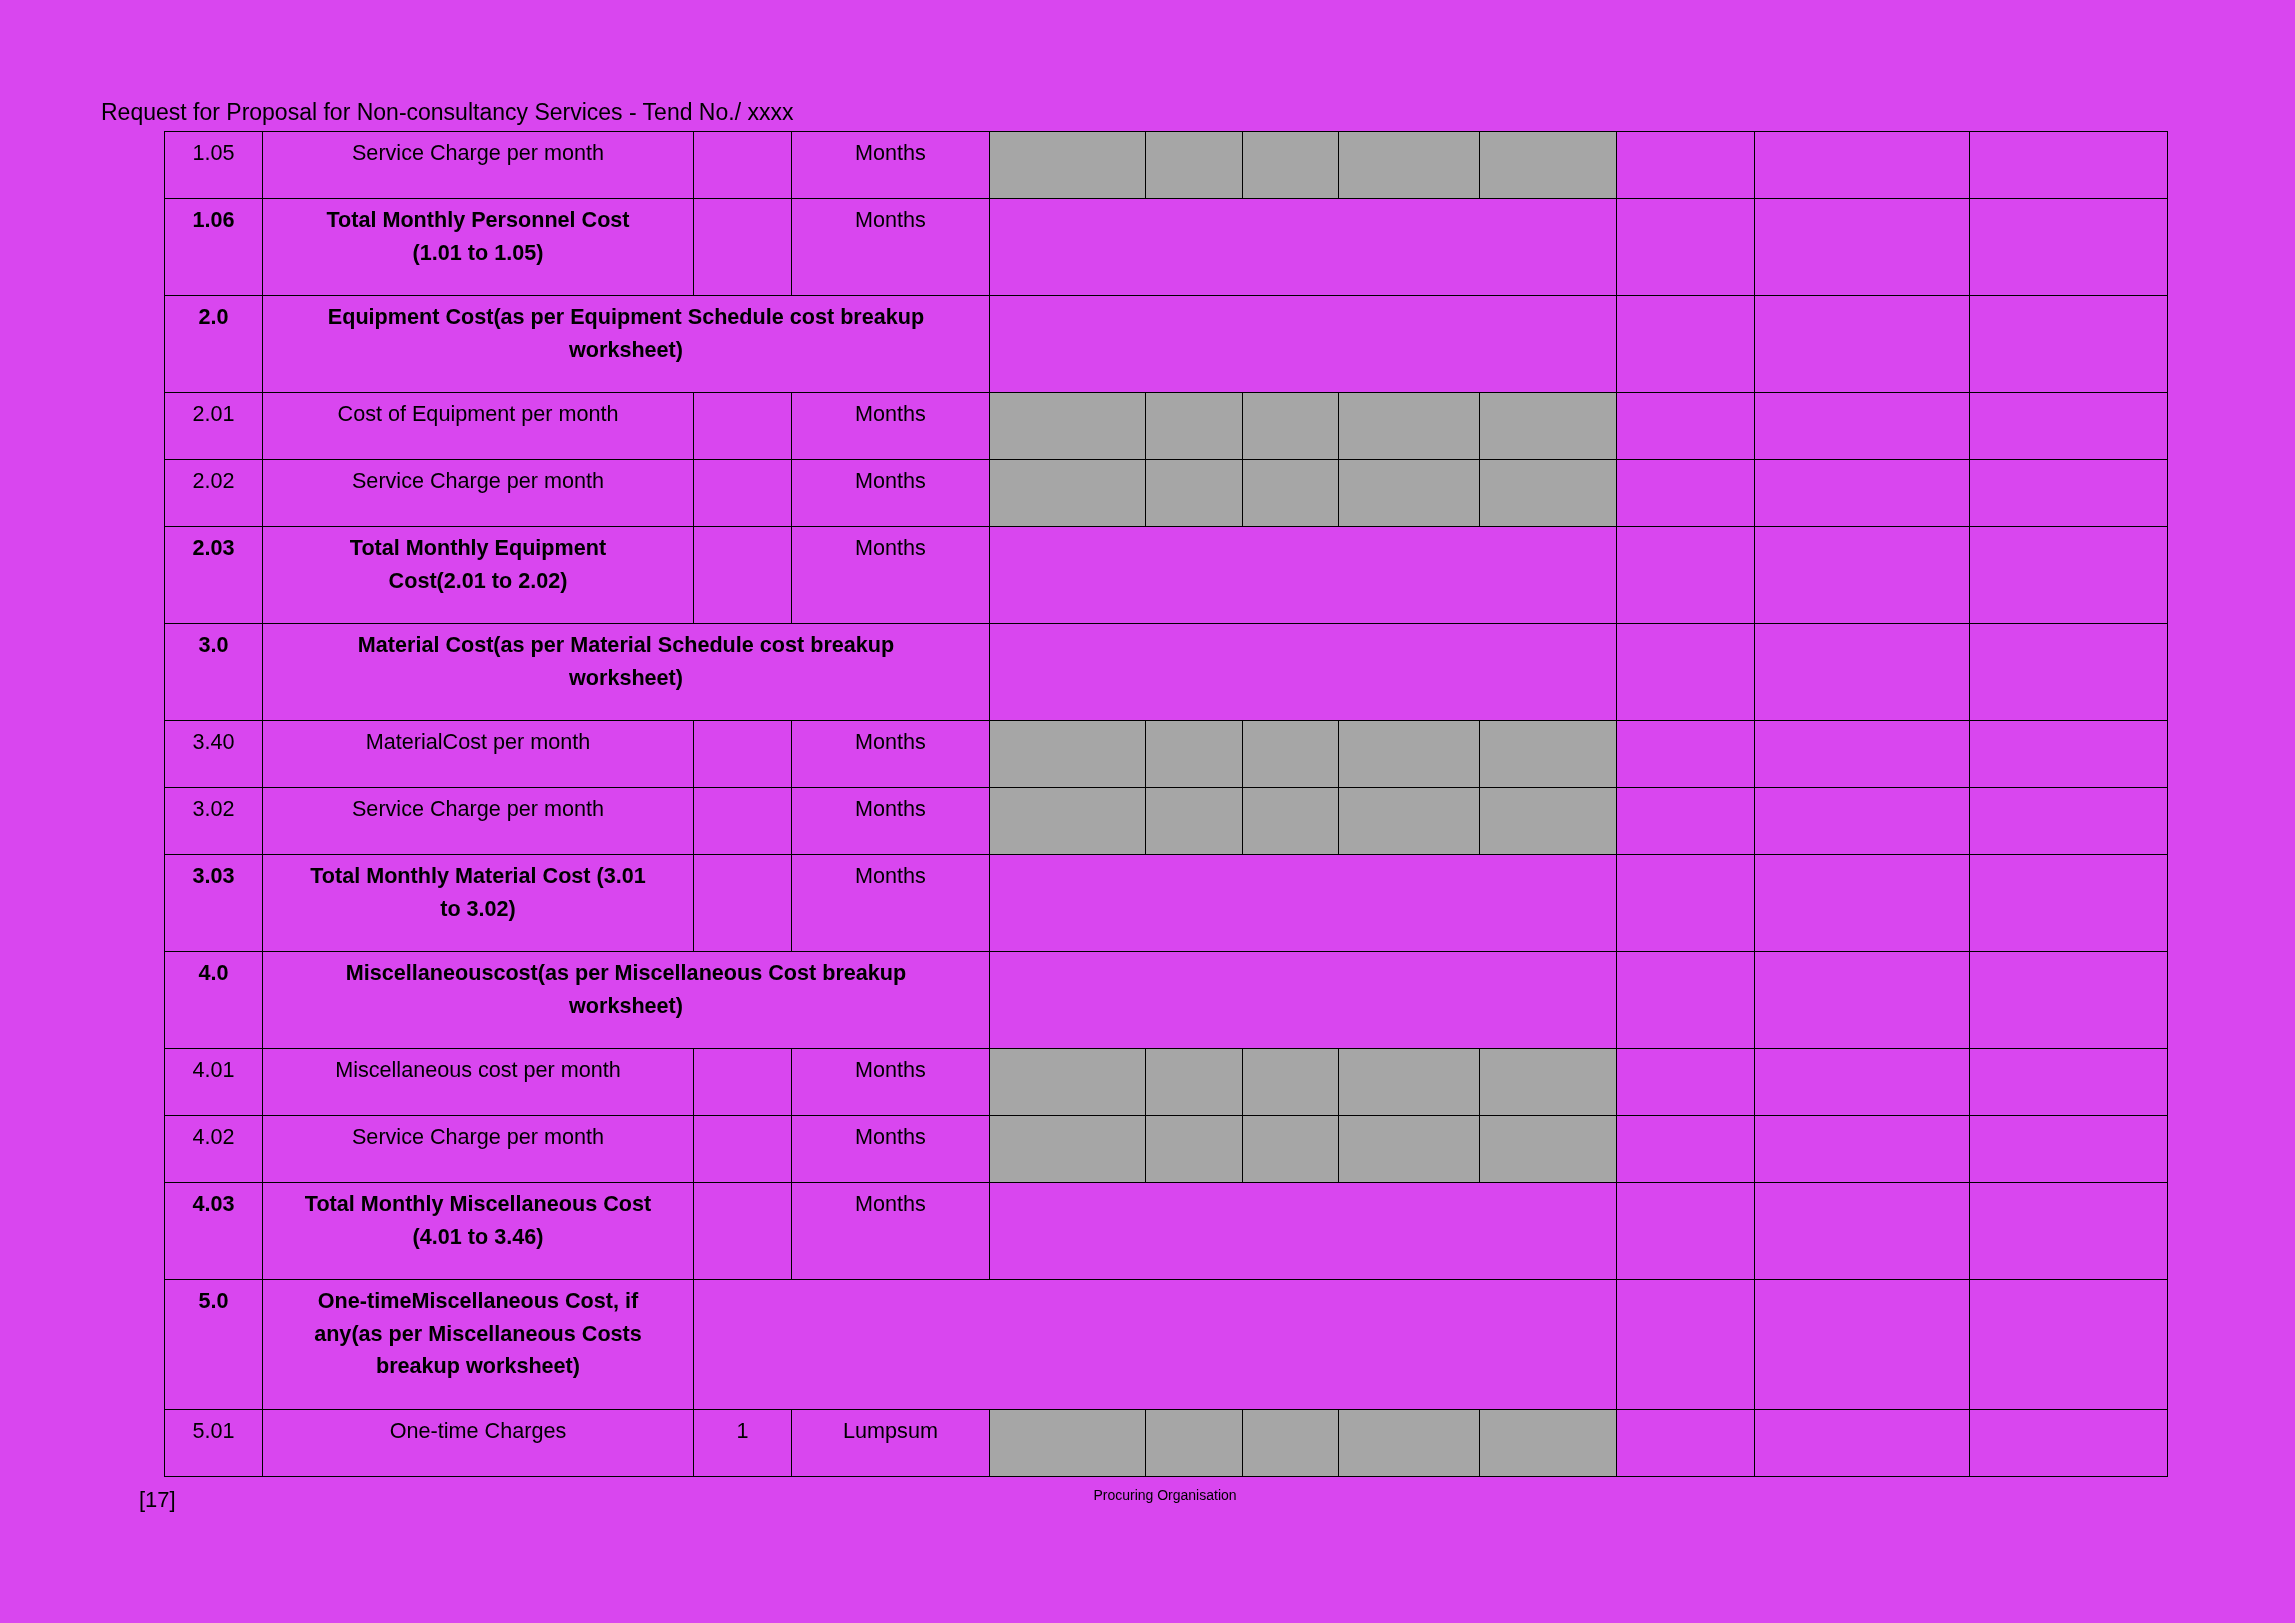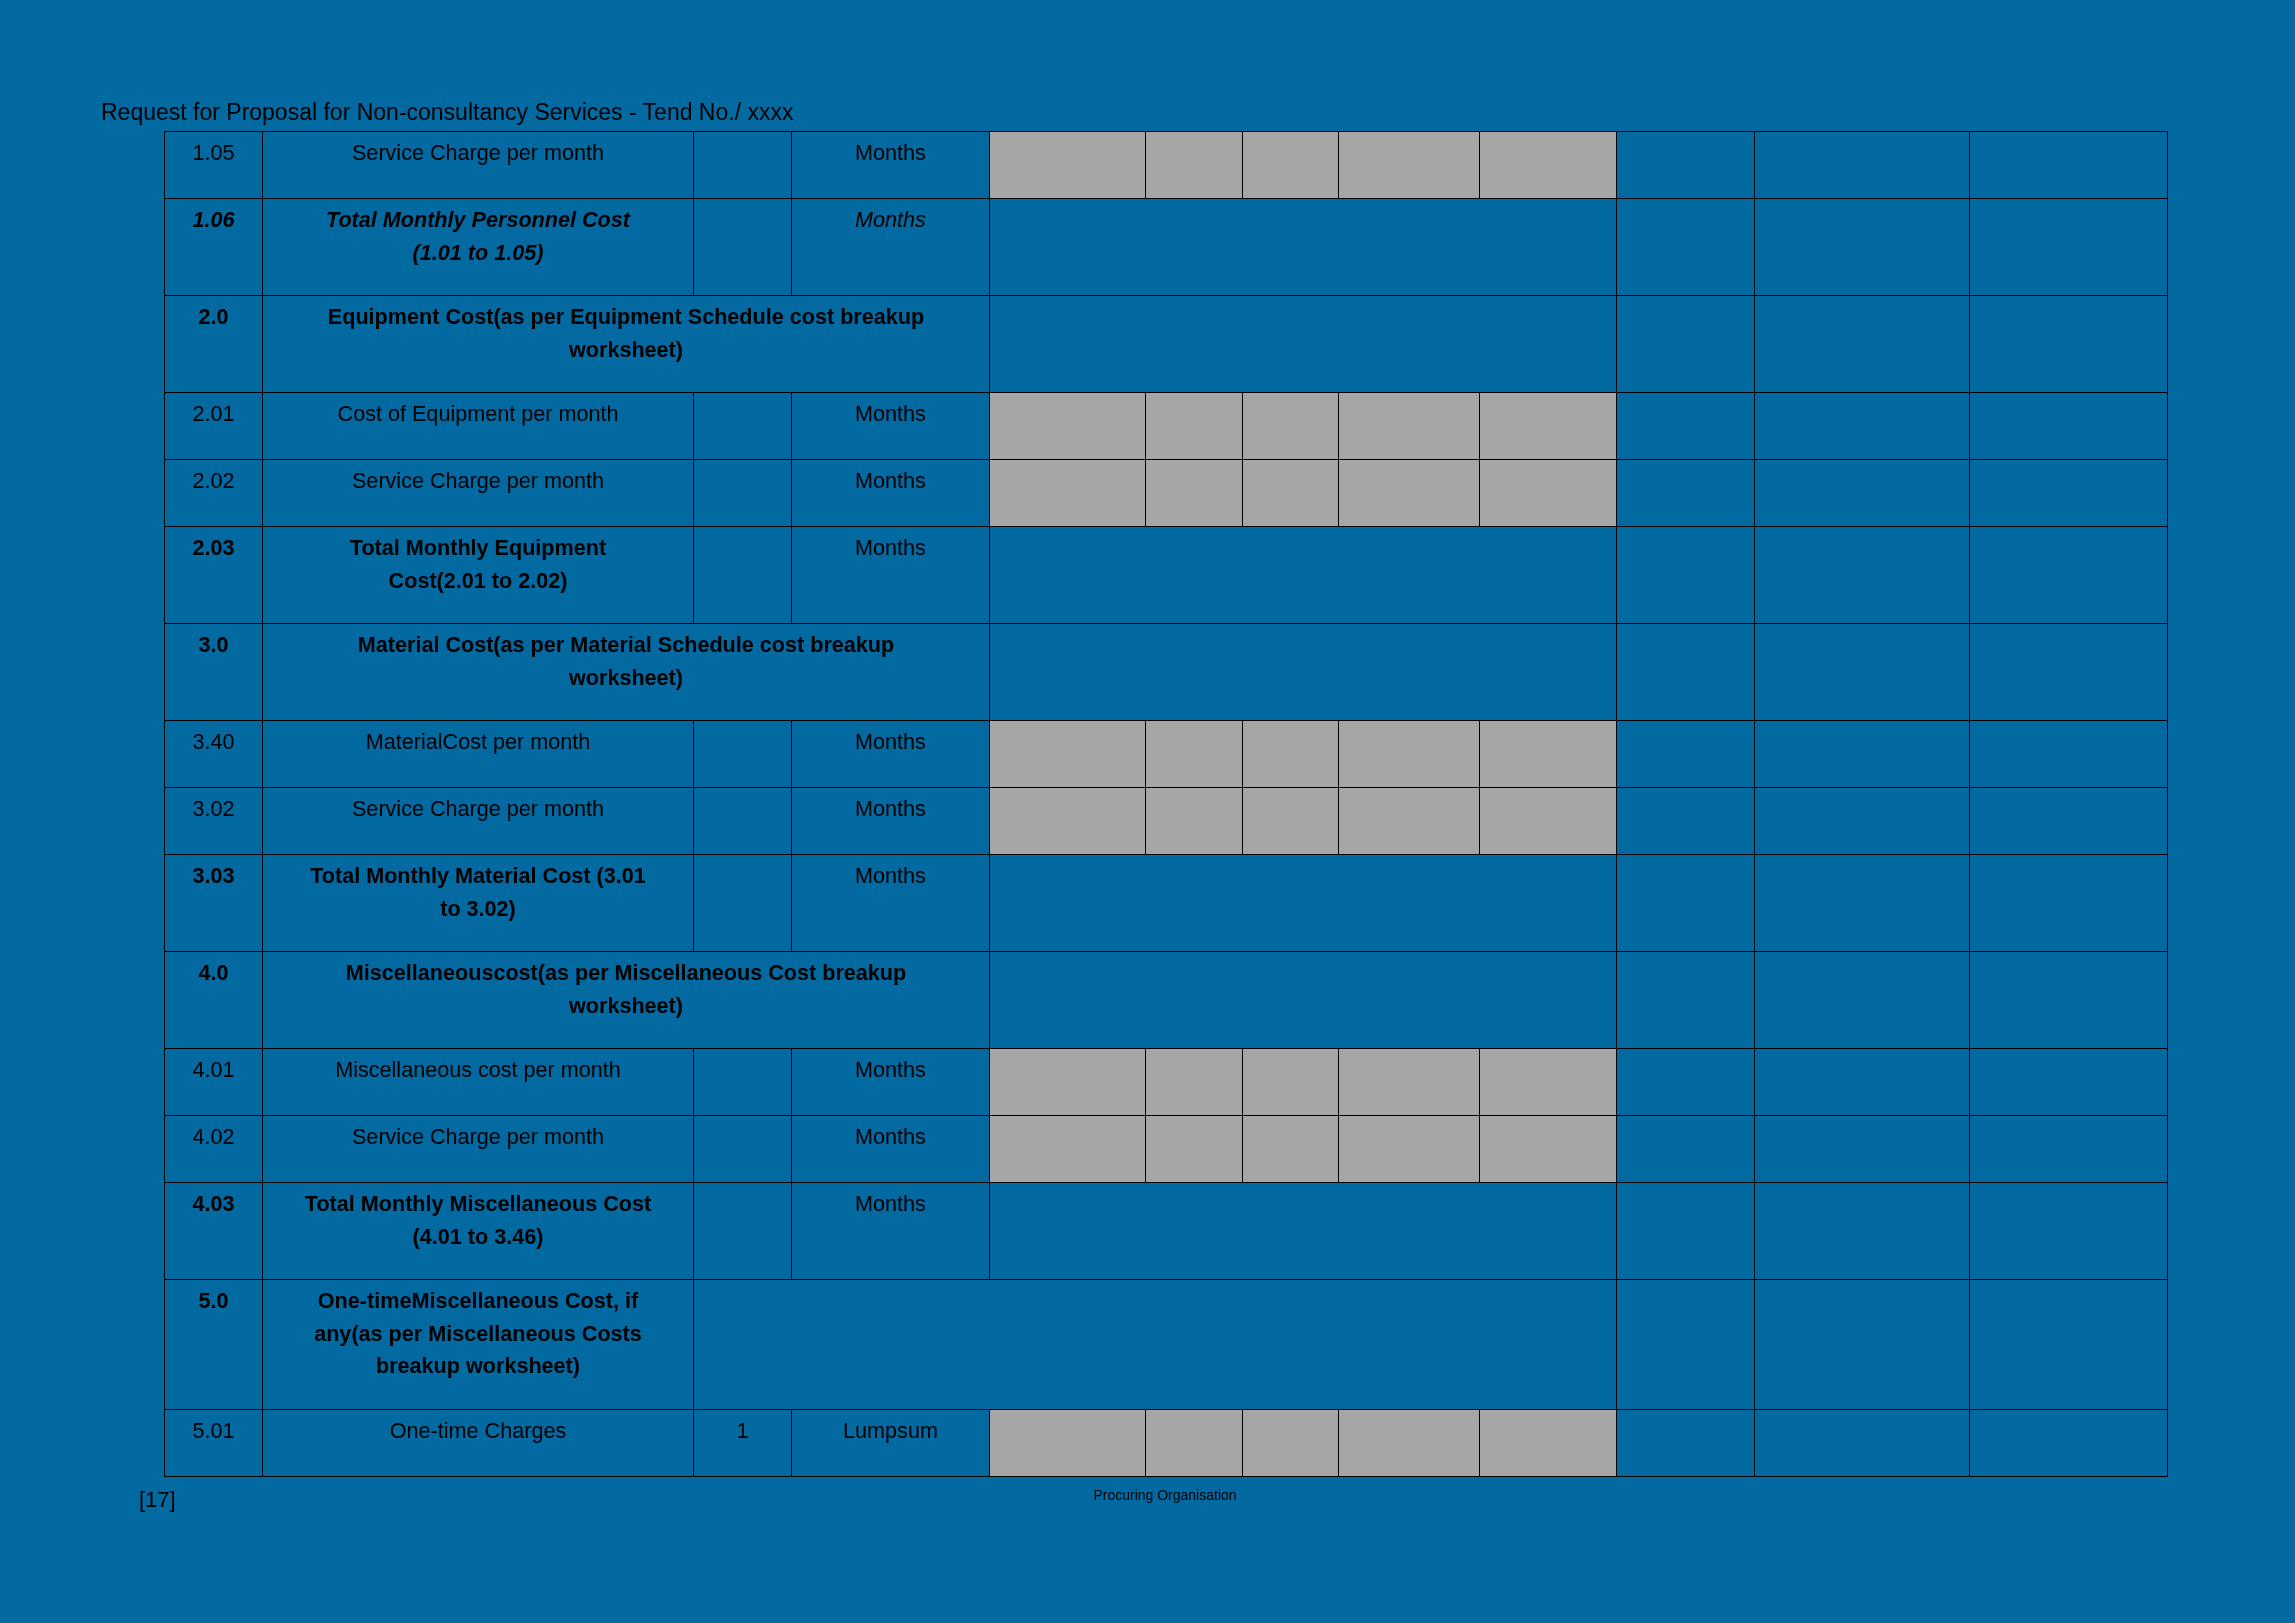--- a/index.html
+++ b/index.html
@@ -4,21 +4,21 @@
 <style>
   html, body {
     margin: 0;
     padding: 0;
     background: #ffffff;
   }
   .page {
     position: relative;
     width: 2295px;
     height: 1623px;
-    background: #0369a1;
+    background: #d946ef;
     font-family: "Liberation Sans", sans-serif;
     color: #000000;
     overflow: hidden;
   }
   .doc-title {
     position: absolute;
     left: 101px;
     top: 99px;
     font-size: 23px;
     white-space: nowrap;
@@ -91,21 +91,21 @@
           <td class="unit">Months</td>
           <td class="shaded"></td>
           <td class="shaded"></td>
           <td class="shaded"></td>
           <td class="shaded"></td>
           <td class="shaded"></td>
           <td class="blank"></td>
           <td class="blank"></td>
           <td class="blank"></td>
         </tr>
-        <tr class="bold" style="height: 97px; font-style: italic;">
+        <tr class="bold" style="height: 97px;">
           <td class="no">1.06</td>
           <td class="desc">Total Monthly Personnel Cost
 (1.01 to 1.05)</td>
           <td class="qty"></td>
           <td class="unit">Months</td>
           <td class="blank" colspan="5"></td>
           <td class="blank"></td>
           <td class="blank"></td>
           <td class="blank"></td>
         </tr>

